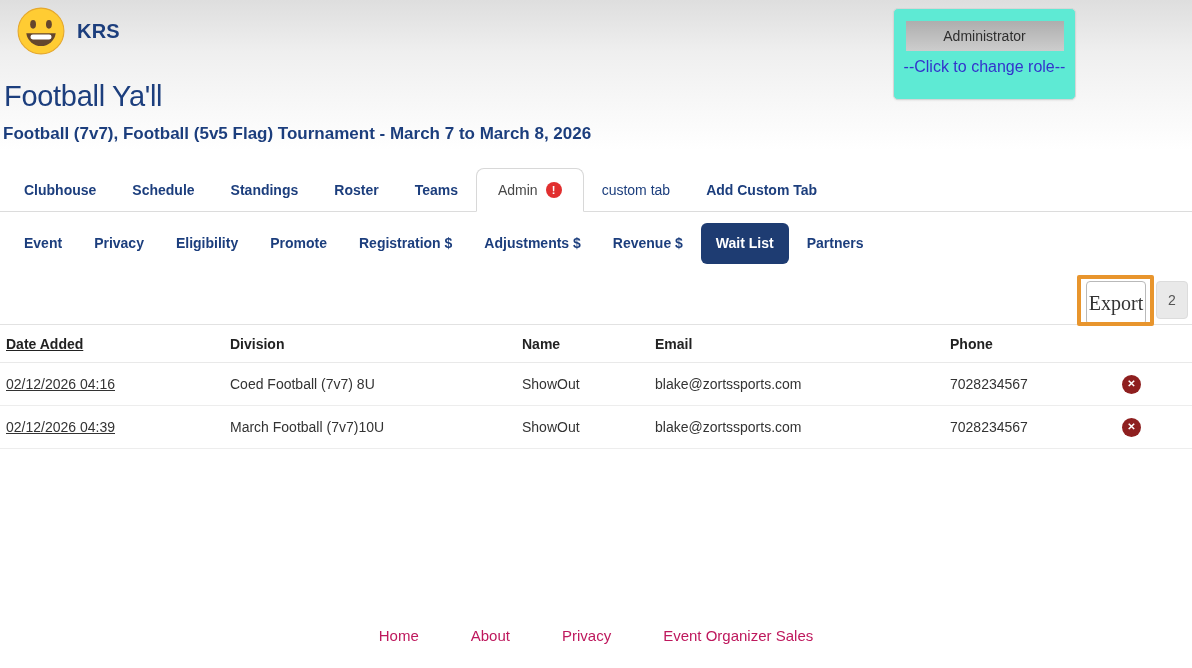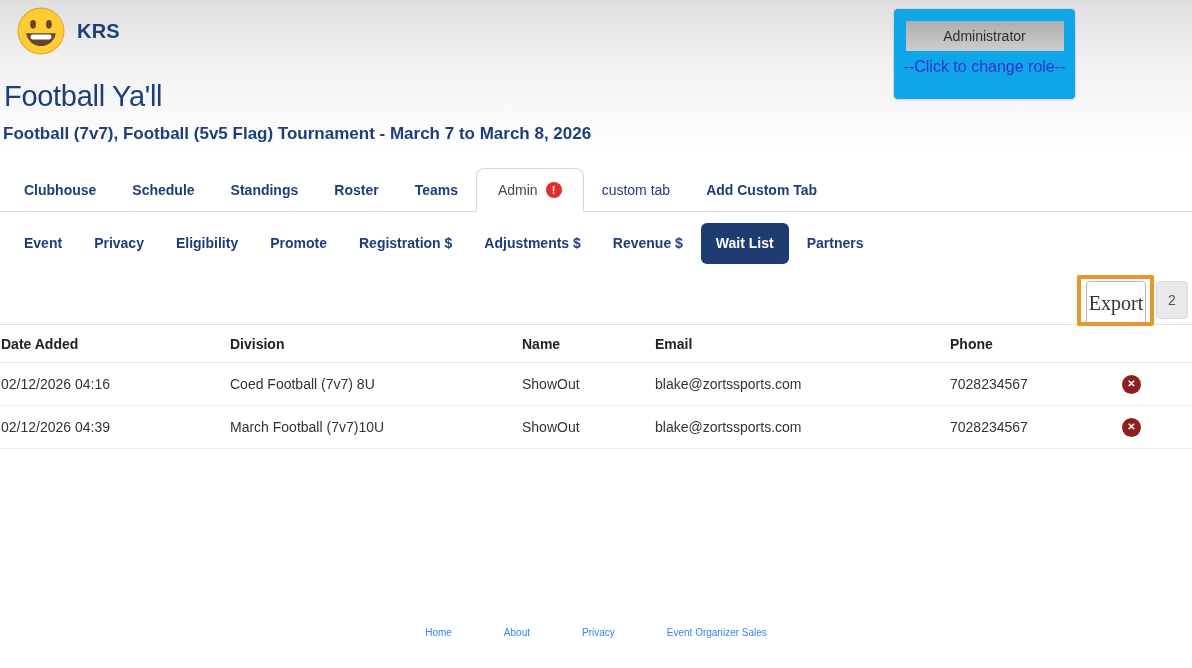--- a/index.html
+++ b/index.html
@@ -16,21 +16,21 @@
     position:absolute; top:0; left:0; width:1192px; height:150px;
     background:linear-gradient(#dedede 0%, #efefef 35%, #ffffff 100%);
   }
   
   .brand { position:absolute; top:6px; left:16px; display:flex; align-items:center; gap:11px; }
   .brand .logo svg { width:50px; height:50px; display:block; }
   .brand-name { font-size:20px; font-weight:bold; color:#1c3e7d; letter-spacing:0.2px; }
   
   .role-card {
     position:absolute; left:893px; top:8px; width:183px; height:92px;
-    background:#0ea5e9; border:1px solid #d6d6d6; border-radius:5px;
+    background:#5eead4; border:1px solid #d6d6d6; border-radius:5px;
     box-shadow:0 1px 2px rgba(0,0,0,0.06);
     text-align:center;
   }
   .role-btn {
     margin:12px auto 0; width:158px; height:30px;
     background:linear-gradient(#aeaeae, #cdcdcd);
     color:#2e2e2e; font-size:14px;
     display:flex; align-items:center; justify-content:center;
     cursor:pointer;
   }
@@ -110,34 +110,34 @@
   }
   
   .table-wrap { position:absolute; top:324px; left:0; width:1192px; }
   table { border-collapse:collapse; table-layout:fixed; width:1192px; }
   col.c1{width:230px} col.c2{width:292px} col.c3{width:133px}
   col.c4{width:295px} col.c5{width:172px} col.c6{width:70px}
   thead tr { height:38px; border-top:1px solid #e2e2e2; border-bottom:1px solid #e9e9e9; }
   th { text-align:left; font-size:14px; font-weight:bold; color:#222; }
   tbody tr { height:43px; border-bottom:1px solid #ededed; }
   td { font-size:14px; color:#333; }
-  th:first-child, td:first-child { padding-left:1px; }
+  th:first-child, td:first-child { padding-left:6px;text-decoration:underline; }
   .delete-btn {
     width:19px; height:19px; border:none; border-radius:50%;
     background:#8e1f1f; color:#fff; cursor:pointer;
     font-size:10px; font-weight:bold; line-height:1;
     display:inline-flex; align-items:center; justify-content:center;
     font-family:"Liberation Sans", sans-serif;
   }
   
   .footer {
     position:absolute; top:627px; left:0; width:1192px;
     display:flex; justify-content:center; gap:52px;
   }
-  .footer a { color:#3b82f6; font-size:10px; text-decoration:none; cursor:pointer; }
+  .footer a { color:#be185d; font-size:15px; text-decoration:none; cursor:pointer; }
 </style>
 </head>
 <body>
 
 <div class="top-gradient"></div>
 
 <div class="brand">
   <span class="logo">
     <svg viewBox="0 0 36 36" aria-hidden="true">
       <circle cx="18" cy="18" r="16.5" fill="#ffcc33" stroke="#e5a82e" stroke-width="0.8"></circle>

